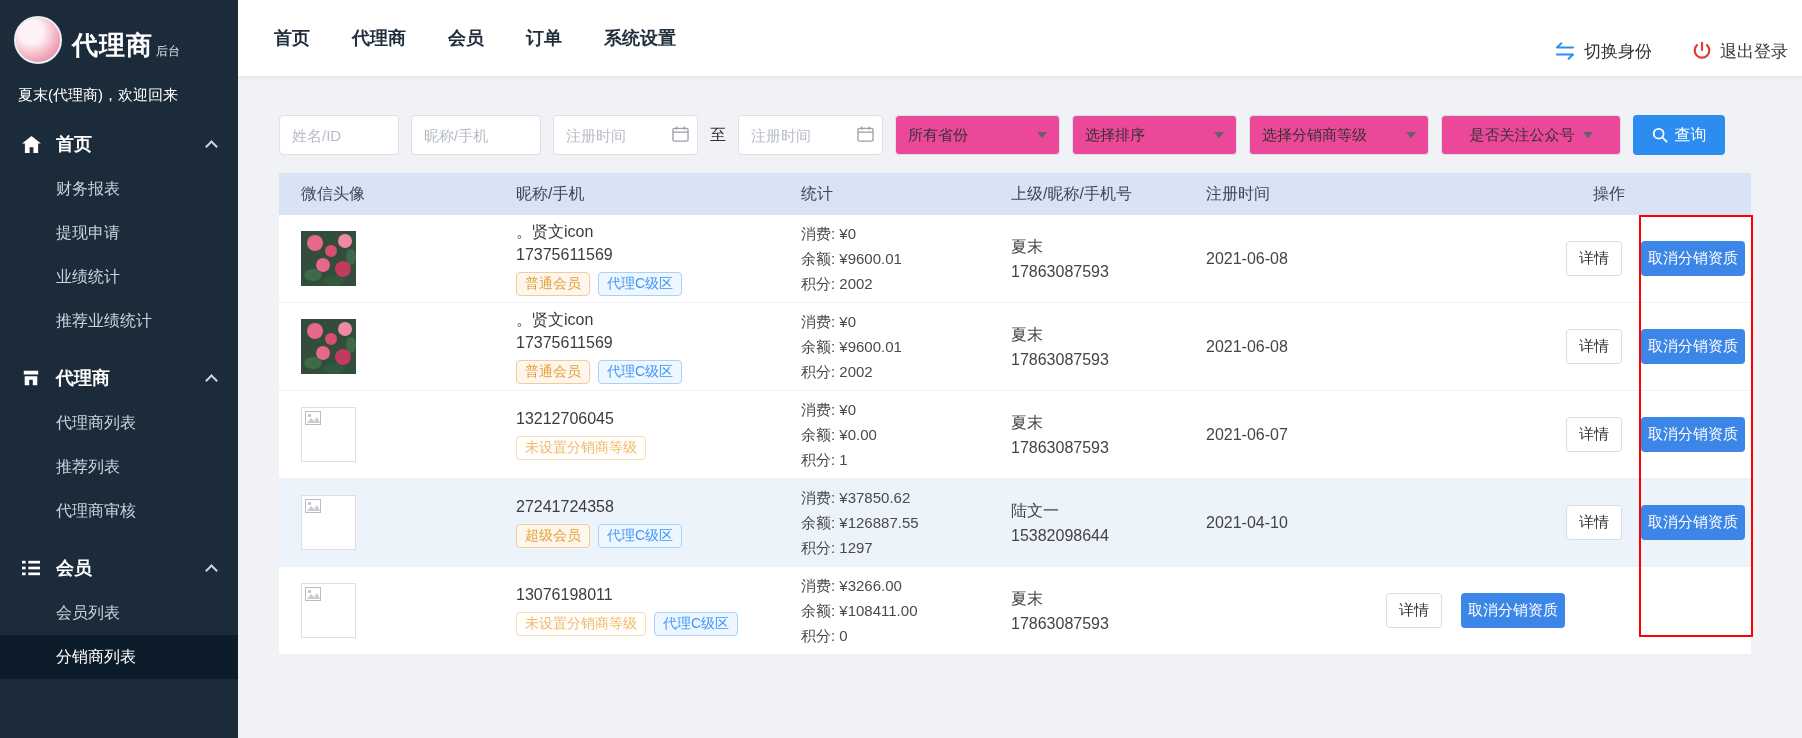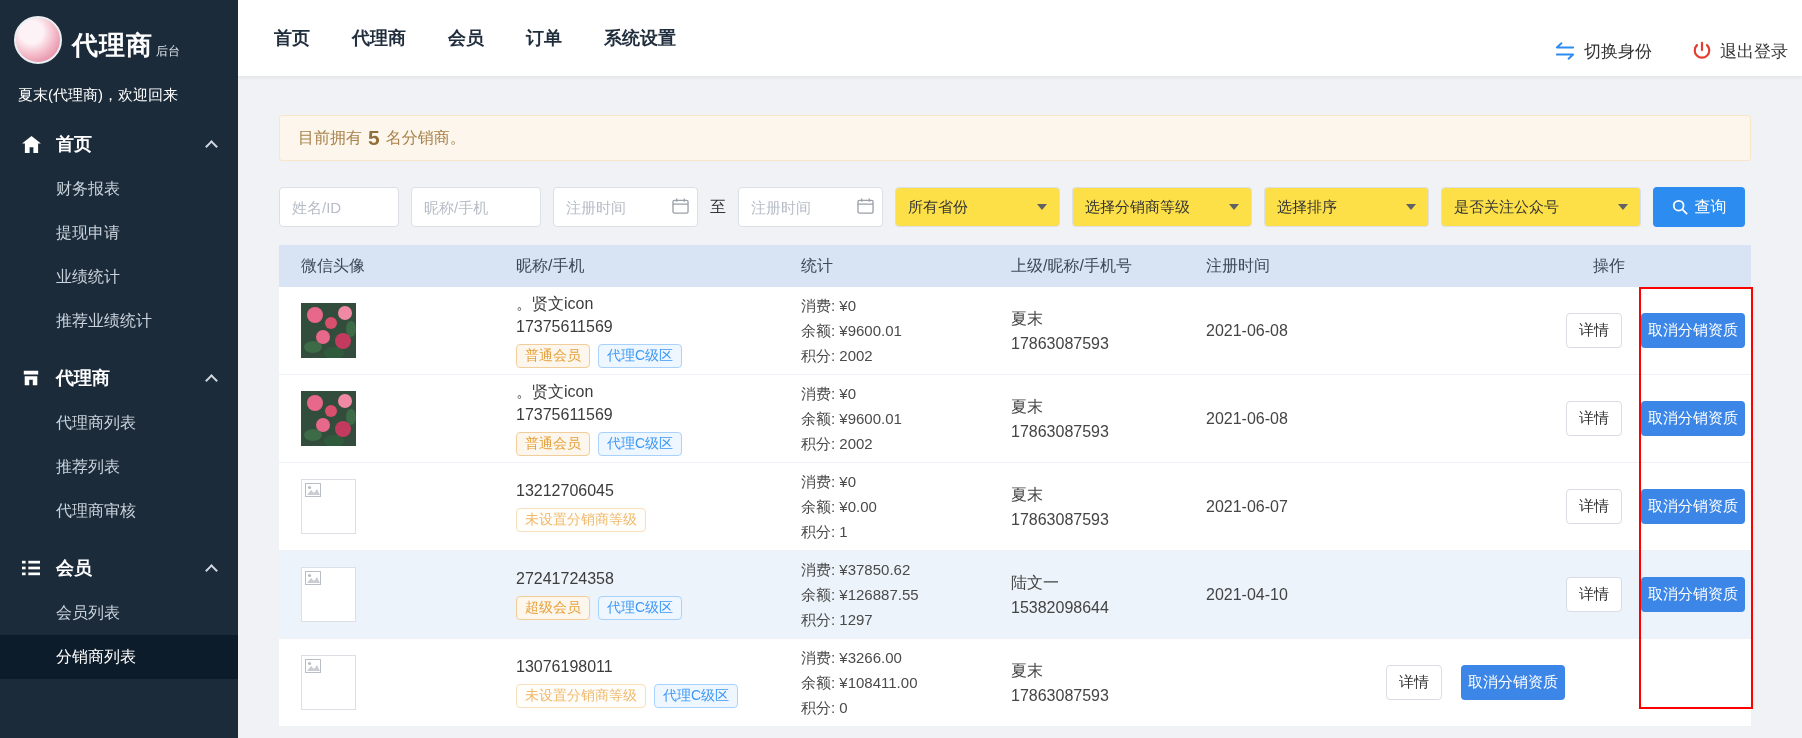--- a/index.html
+++ b/index.html
@@ -38,22 +38,22 @@
   .alert .count { font-size:21px; color:#8f6f3a; margin:0 6px; font-weight:bold; }
 
   .filters { display:flex; align-items:center; gap:12px; margin-top:26px; }
   .f-input { height:40px; border:1px solid #dcdfe6; border-radius:4px; background:#fff; padding:0 12px; font-size:15px; color:#333; outline:none; font-family:inherit; }
   .f-input::placeholder { color:#b6bcc6; }
   .w1 { width:120px; } .w2 { width:130px; }
   .f-date { position:relative; }
   .f-date .f-input { width:145px; padding-right:34px; }
   .f-date .cal { position:absolute; right:9px; top:11px; cursor:pointer; display:flex; }
   .to-label { font-size:16px; color:#333; }
-  .f-select { height:40px; background:#fde047; border:1px solid #dcdfe6; border-radius:4px; display:flex; align-items:center; justify-content:space-between; padding:0 12px; font-size:15px; color:#333; cursor:pointer; white-space:nowrap; }
-  .s1 { width:165px; } .s2 { width:165px; } .s3 { width:180px; } .s4 { width:200px; }
+  .f-select { height:40px; background:#ec4899; border:1px solid #dcdfe6; border-radius:4px; display:flex; align-items:center; justify-content:space-between; padding:0 12px; font-size:15px; color:#333; cursor:pointer; white-space:nowrap; }
+  .s1 { width:165px; } .s2 { width:165px; } .s3 { width:180px; } .s4 { width:180px;justify-content:center; }
   .caret { width:0; height:0; border-left:5px solid transparent; border-right:5px solid transparent; border-top:6px solid #606266; margin-left:8px; }
   .btn-search { height:40px; width:92px; background:#2d8cf0; color:#fff; border:none; border-radius:4px; font-size:16px; display:flex; align-items:center; justify-content:center; gap:7px; cursor:pointer; font-family:inherit; }
 
   
   .table { margin-top:18px; position:relative; }
   .thead, .trow { display:grid; grid-template-columns:215px 285px 210px 195px 387px 180px; }
   .thead { background:#d8e4f3; height:42px; align-items:center; font-size:16px; color:#3c4858; }
   .th { padding-left:22px; white-space:nowrap; }
   .trow { background:#fff; height:88px; border-bottom:1px solid #eef1f5; align-items:center; }
   .trow.striped { background:#edf3fa; }
@@ -161,25 +161,20 @@
           </svg>
       </span>
       <span>退出登录</span>
     </div>
   </div>
 </header>
 
 <div class="main">
   <div class="content">
 
-    <div class="alert">
-      <span>目前拥有</span>
-      <span class="count">5</span>
-      <span>名分销商。</span>
-    </div>
 
     <div class="filters">
       <input class="f-input w1" placeholder="姓名/ID" style="">
       <input class="f-input w2" placeholder="昵称/手机" style="">
       <div class="f-date">
         <input class="f-input" placeholder="注册时间" style="">
         <span class="cal">
           <svg width="17" height="16" viewBox="0 0 18 17" fill="none" stroke="#9aa0a8" stroke-width="1.4">
               <rect x="1" y="2.5" width="16" height="13.5" rx="1.5"></rect>
               <path d="M1 6.5 H17 M5 0.5 V4 M13 0.5 V4"></path>
@@ -193,26 +188,26 @@
           <svg width="17" height="16" viewBox="0 0 18 17" fill="none" stroke="#9aa0a8" stroke-width="1.4">
               <rect x="1" y="2.5" width="16" height="13.5" rx="1.5"></rect>
               <path d="M1 6.5 H17 M5 0.5 V4 M13 0.5 V4"></path>
             </svg>
         </span>
       </div>
       <div class="f-select s1">
         <span>所有省份</span>
         <span class="caret"></span>
       </div>
+      <div class="f-select s2">
+        <span>选择排序</span>
+        <span class="caret"></span>
+      </div>
       <div class="f-select s3">
         <span>选择分销商等级</span>
-        <span class="caret"></span>
-      </div>
-      <div class="f-select s2">
-        <span>选择排序</span>
         <span class="caret"></span>
       </div>
       <div class="f-select s4">
         <span>是否关注公众号</span>
         <span class="caret"></span>
       </div>
       <button class="btn-search">
         <span style="display:flex;">
           <svg width="16" height="16" viewBox="0 0 18 18" fill="none" stroke="#fff" stroke-width="2">
               <circle cx="7.5" cy="7.5" r="5.5"></circle>

